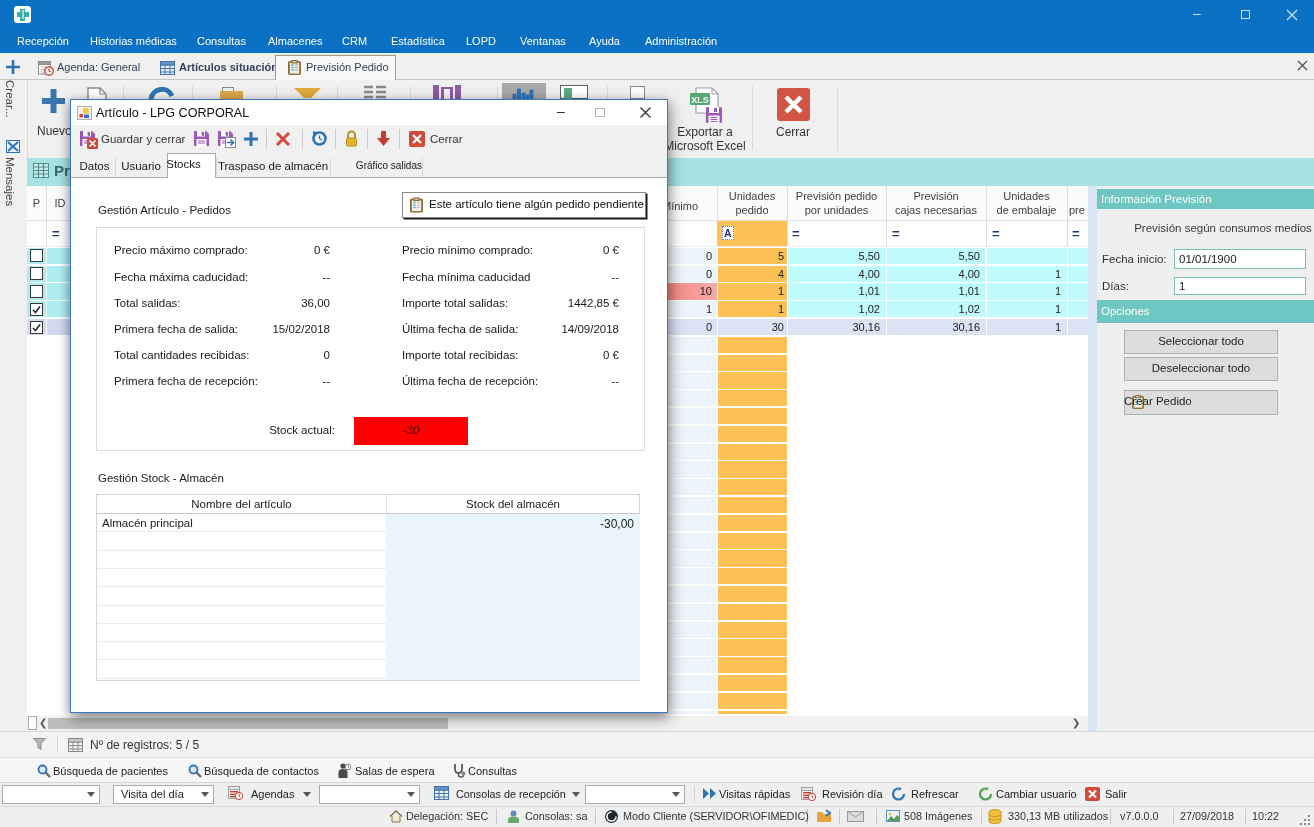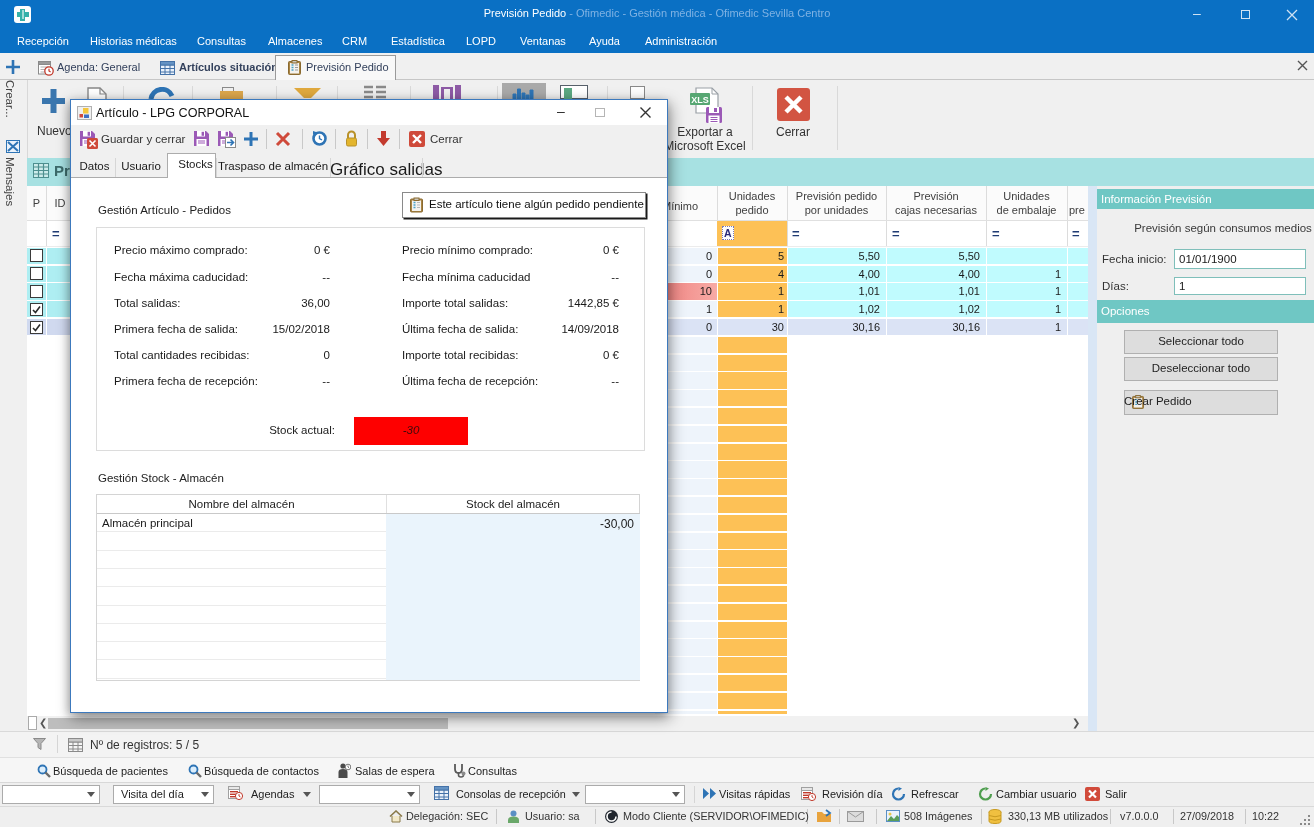--- a/index.html
+++ b/index.html
@@ -10,21 +10,20 @@
 </style></head>
 <body>
 <div class="ab" style="left:0;top:0;width:1314px;height:827px;background:#f0f0f0;">
 
 <div class="ab" style="left:0;top:0;width:1314px;height:53px;background:#0a70c4;"></div>
 <div class="ab" style="left:14px;top:6px;width:17px;height:17px;background:#fdfdfd;border-radius:3px;">
 <div class="ab" style="left:6px;top:2.5px;width:5px;height:12px;background:#35b0a8;"></div>
 <div class="ab" style="left:2.5px;top:6px;width:12px;height:5px;background:#35b0a8;"></div>
 <div class="ab" style="left:7.5px;top:4px;width:2px;height:9px;background:#fff;opacity:.55;"></div>
 </div>
-<div class="tx" style="left:0;top:7px;width:1314px;text-align:center;font-size:11px;color:#fff;">Previsión Pedido <span style="color:#7fb2e3;">- Ofimedic - Gestión médica - Ofimedic Sevilla Centro</span></div>
 <div class="tx" style="left:1186px;top:5px;width:22px;text-align:center;font-size:14px;color:#cfe2f3;">–</div>
 <div class="ab" style="left:1241px;top:10px;width:9px;height:9px;border:1px solid #cfe2f3;"></div>
 <svg class="ab" style="left:1286px;top:9px;" width="12" height="12">
       <path d="M1 1 L11 11 M11 1 L1 11" stroke="#cfe2f3" stroke-width="1.3"></path>
     </svg>
 <div class="tx" style="left:17px;top:35px;font-size:11px;color:#fff;font-weight:normal;">Recepción</div>
 <div class="tx" style="left:90px;top:35px;font-size:11px;color:#fff;font-weight:normal;">Historias médicas</div>
 <div class="tx" style="left:197px;top:35px;font-size:11px;color:#fff;font-weight:normal;">Consultas</div>
 <div class="tx" style="left:268px;top:35px;font-size:11px;color:#fff;font-weight:normal;">Almacenes</div>
 <div class="tx" style="left:342px;top:35px;font-size:11px;color:#fff;font-weight:normal;">CRM</div>
@@ -430,21 +429,21 @@
 <div class="vline" style="left:1245px;top:809px;height:15px;background:#c8c8c8;"></div>
 <svg class="ab" style="left:389px;top:810px;" width="14" height="13" viewBox="0 0 14 13">
 <path d="M1 6.5 L7 1 L13 6.5" fill="none" stroke="#8a7a4a" stroke-width="1.6"></path>
       <path d="M3 6 V12 H11 V6" fill="#f3e9c8" stroke="#8a7a4a"></path>
     </svg>
 <div class="tx" style="left:406px;top:810px;font-size:10.8px;color:#333;font-weight:normal;">Delegación:  SEC</div>
 <svg class="ab" style="left:507px;top:810px;" width="13" height="13" viewBox="0 0 13 13">
 <circle cx="6.5" cy="3.5" r="3" fill="#5a8fc4"></circle>
       <path d="M1 13 V10 Q1 6.5 6.5 6.5 Q12 6.5 12 10 V13 Z" fill="#6aa86a"></path>
     </svg>
-<div class="tx" style="left:525px;top:810px;font-size:10.8px;color:#333;font-weight:normal;">Usuario:  sa</div>
+<div class="tx" style="left:525px;top:810px;font-size:10.8px;color:#333;font-weight:normal;">Consolas:  sa</div>
 <svg class="ab" style="left:605px;top:810px;" width="13" height="13" viewBox="0 0 13 13">
 <circle cx="6.5" cy="6.5" r="6.5" fill="#20262e"></circle>
       <path d="M6.5 2 A4.5 4.5 0 1 0 11 6.5" fill="none" stroke="#fff" stroke-width="1.6"></path>
     </svg>
 <div class="tx" style="left:623px;top:810px;font-size:10.8px;color:#333;font-weight:normal;">Modo Cliente (SERVIDOR\OFIMEDIC)</div>
 <svg class="ab" style="left:817px;top:809px;" width="15" height="14" viewBox="0 0 15 14">
 <path d="M0 13 V3 H5 L7 5 H14 V13 Z" fill="#e8a33d"></path>
       <path d="M9 1 L13 4 L9 7" fill="none" stroke="#2e74b5" stroke-width="1.8"></path>
     </svg>
 <svg class="ab" style="left:847px;top:811px;" width="17" height="11" viewBox="0 0 17 11">
@@ -546,28 +545,28 @@
 <div class="vline" style="left:195px;top:29px;height:20px;background:#c9c9c9;"></div>
 <div class="vline" style="left:231px;top:29px;height:20px;background:#c9c9c9;"></div>
 <div class="vline" style="left:264px;top:29px;height:20px;background:#c9c9c9;"></div>
 <div class="vline" style="left:296px;top:29px;height:20px;background:#c9c9c9;"></div>
 <div class="vline" style="left:328px;top:29px;height:20px;background:#c9c9c9;"></div>
 <div class="ab" style="left:0;top:55px;width:596px;height:22px;background:#f0f0f0;"></div>
 <div class="hline" style="left:0;top:77px;width:596px;background:#acacac;"></div>
 <div class="tx" style="left:3px;top:60px;width:41px;text-align:center;font-size:11.5px;color:#1a1a1a;">Datos</div>
 <div class="tx" style="left:44px;top:60px;width:52px;text-align:center;font-size:11.5px;color:#1a1a1a;">Usuario</div>
 <div class="tx" style="left:145px;top:60px;width:114px;text-align:center;font-size:11.5px;color:#1a1a1a;">Traspaso de almacén</div>
-<div class="tx" style="left:259px;top:60px;width:92px;text-align:right;font-size:17px;color:#1a1a1a;">Gráfico salidas</div>
+<div class="tx" style="left:259px;top:60px;width:92px;text-align:right;font-size:10px;color:#1a1a1a;">Gráfico salidas</div>
 <div class="vline" style="left:44px;top:58px;height:19px;background:#d6d6d6;"></div>
 <div class="vline" style="left:96px;top:58px;height:19px;background:#d6d6d6;"></div>
 <div class="vline" style="left:145px;top:58px;height:19px;background:#d6d6d6;"></div>
 <div class="vline" style="left:259px;top:58px;height:19px;background:#d6d6d6;"></div>
 <div class="vline" style="left:351px;top:58px;height:19px;background:#d6d6d6;"></div>
 <div class="ab" style="left:96px;top:53px;width:49px;height:25px;background:#fff;border:1px solid #acacac;border-bottom:none;"></div>
-<div class="tx" style="left:100px;top:58px;width:49px;text-align:center;font-size:11.5px;color:#1a1a1a;">Stocks</div>
+<div class="tx" style="left:88px;top:58px;width:49px;text-align:center;font-size:11.5px;color:#1a1a1a;">Stocks</div>
 <div class="tx" style="left:27px;top:104px;font-size:11.5px;color:#222;">Gestión Artículo - Pedidos</div>
 <div class="ab" style="left:331px;top:92px;width:244px;height:26px;background:#fff;border:1px solid #8a8a8a;box-shadow:1.5px 1.5px 0 #1a1a1a;"></div>
 <svg class="ab" style="left:339px;top:97px;" width="13" height="16" viewBox="0 0 13 15">
 <rect x="0.5" y="1.5" width="12" height="13" fill="#a98544" stroke="#8a6a30" rx="1"></rect>
 <rect x="2" y="3" width="9" height="10.5" fill="#f4f2ee"></rect>
 <rect x="4" y="0.5" width="5" height="2.5" fill="#c9c5bb" stroke="#8a6a30"></rect>
 <path d="M3.5 5 h2 M3.5 7.5 h2 M3.5 10 h2" stroke="#4aa3c8" stroke-width="1.4"></path>
 <path d="M7 5 h3 M7 7.5 h3 M7 10 h3" stroke="#b8b8b8" stroke-width="1"></path>
       </svg>
 <div class="tx" style="left:358px;top:98px;font-size:11.5px;color:#111;">Este artículo tiene algún pedido pendiente</div>
@@ -595,21 +594,21 @@
 <div class="tx" style="left:43px;top:275px;font-size:11.5px;color:#1a1a1a;">Primera fecha de recepción:</div>
 <div class="tx" style="right:337px;top:275px;font-size:11.5px;color:#1a1a1a;">--</div>
 <div class="tx" style="left:331px;top:275px;font-size:11.5px;color:#1a1a1a;">Última fecha de recepción:</div>
 <div class="tx" style="right:48px;top:275px;font-size:11.5px;color:#1a1a1a;">--</div>
 <div class="tx" style="right:332px;top:324px;font-size:11.5px;color:#1a1a1a;">Stock actual:</div>
 <div class="ab" style="left:283px;top:317px;width:114px;height:28px;background:#fe0000;"></div>
 <div class="tx" style="left:283px;top:324px;width:114px;text-align:center;font-size:11.5px;color:#400b0b;font-style:italic;">-30</div>
 <div class="tx" style="left:27px;top:372px;font-size:11.5px;color:#222;">Gestión Stock - Almacén</div>
 <div class="ab" style="left:25px;top:394px;width:544px;height:187px;border:1px solid #d4d4d4;background:#fff;">
 <div class="ab" style="left:289px;top:19px;width:254px;height:166px;background:#eaf4fc;"></div>
-<div class="tx" style="left:0;top:3px;width:289px;text-align:center;font-size:11.5px;color:#222;">Nombre del almacén</div>
+<div class="tx" style="left:0;top:3px;width:289px;text-align:center;font-size:11.5px;color:#222;">Nombre del artículo</div>
 <div class="tx" style="left:289px;top:3px;width:254px;text-align:center;font-size:11.5px;color:#222;">Stock del almacén</div>
 <div class="hline" style="left:0;top:18px;width:543px;background:#c9c9c9;"></div>
 <div class="vline" style="left:289px;top:0;height:18px;background:#e0e0e0;"></div>
 <div class="tx" style="left:5px;top:22px;font-size:11.5px;color:#1a1a1a;">Almacén principal</div>
 <div class="tx" style="left:289px;top:22px;width:248px;text-align:right;font-size:12px;color:#1a1a1a;">-30,00</div>
 <div class="hline" style="left:0;top:36.3px;width:289px;background:#ebebeb;"></div>
 <div class="hline" style="left:0;top:54.6px;width:289px;background:#ebebeb;"></div>
 <div class="hline" style="left:0;top:72.9px;width:289px;background:#ebebeb;"></div>
 <div class="hline" style="left:0;top:91.2px;width:289px;background:#ebebeb;"></div>
 <div class="hline" style="left:0;top:109.5px;width:289px;background:#ebebeb;"></div>

